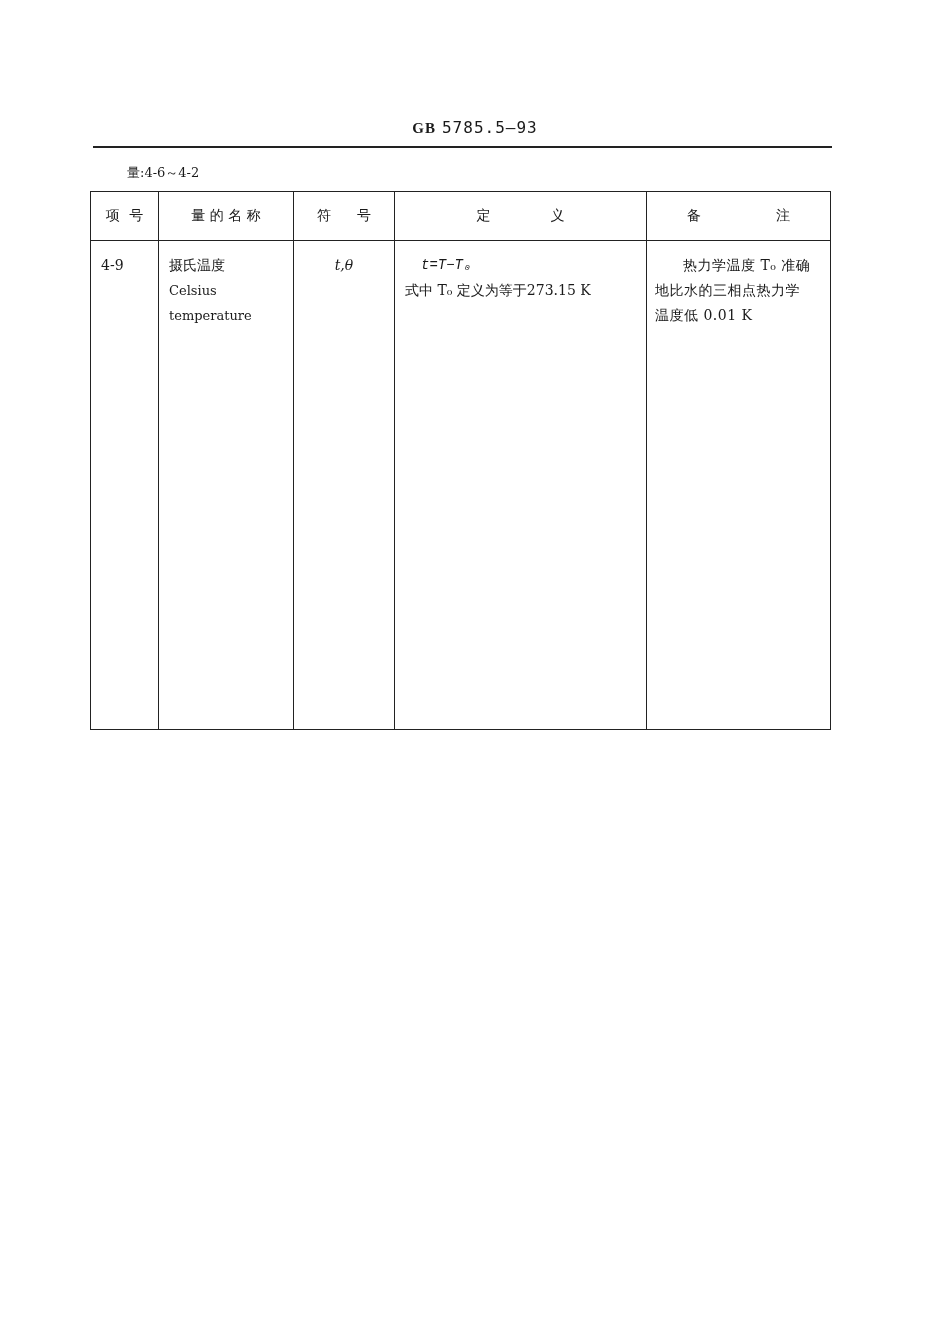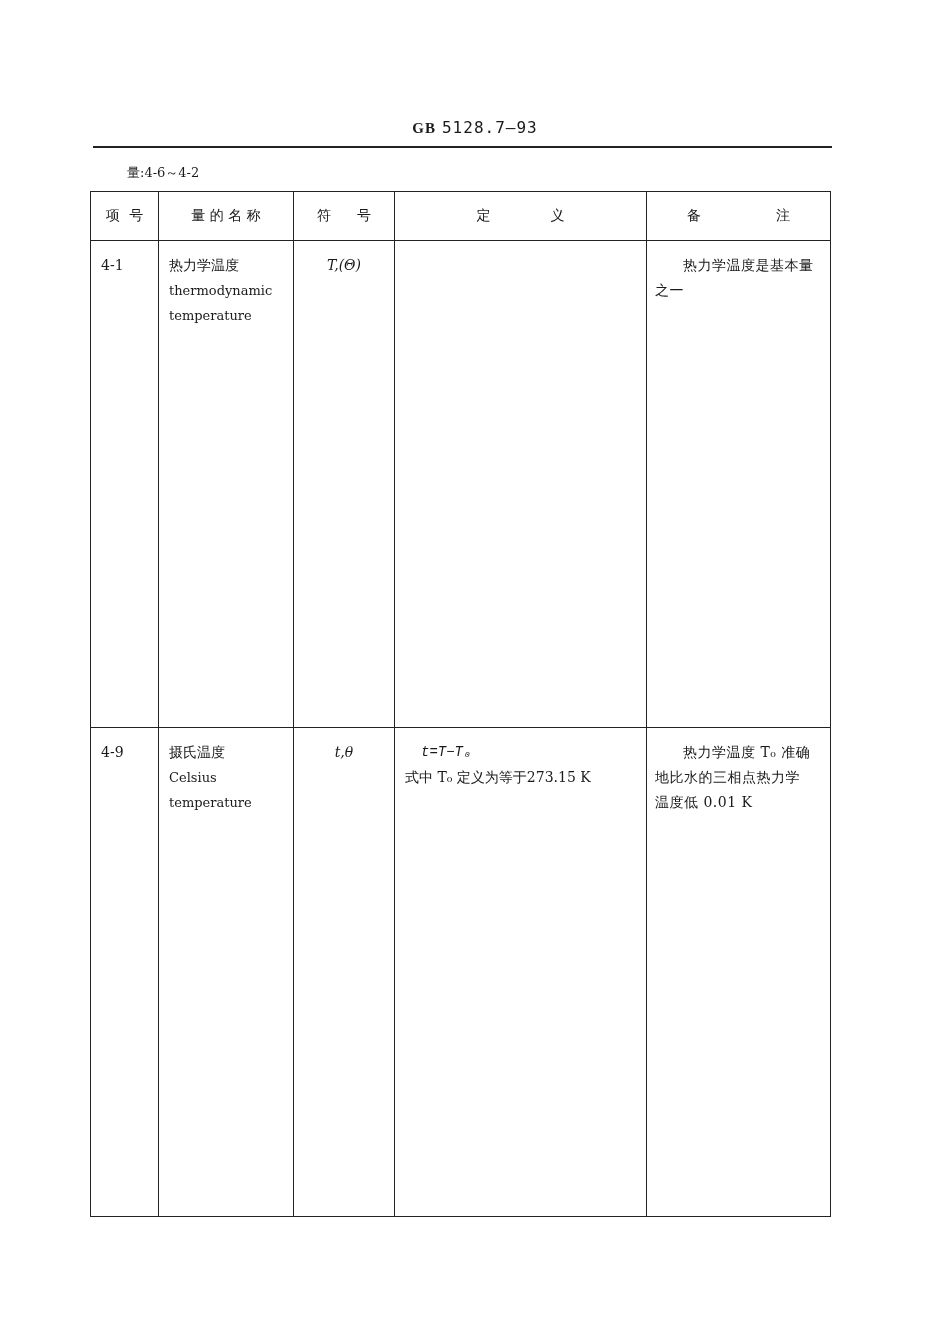--- a/index.html
+++ b/index.html
@@ -24,21 +24,21 @@
     .cell.center { text-align: center; padding-left: 0; padding-right: 0; }
     .en { font-size: 13px; }
     .sym { font-style: italic; }
     .indent { text-indent: 2em; }
     .remark { padding: 12px 6px 0 8px; font-size: 14px; line-height: 25px; letter-spacing: 0.5px; }
   </style>
 </head>
 <body>
 
 <div class="doc-header">
-  <span class="gb">GB</span><span class="num">5128.7—93</span>
+  <span class="gb">GB</span><span class="num">5785.5—93</span>
 </div>
 <div class="header-rule"></div>
 
 <div class="caption">量:4-6～4-2</div>
 
 <table class="qty">
   <tbody>
       <tr>
     <th class="c1">
       <div class="hdr">
@@ -62,47 +62,20 @@
           </div>
     </th>
     <th class="c5">
       <div class="hdr spread">
             <span>备</span>
             <span>注</span>
           </div>
     </th>
   </tr>
 
-  <tr class="row1">
-    <td>
-          <div class="cell">4-1</div>
-        </td>
-    <td>
-      <div class="cell">
-        <div>热力学温度</div>
-        <div class="en">thermodynamic</div>
-        <div class="en">temperature</div>
-      </div>
-    </td>
-    <td>
-          <div class="cell center sym">T,(Θ)</div>
-        </td>
-    <td>
-      <div class="cell">
-        <div></div>
-        <div></div>
-      </div>
-    </td>
-    <td>
-      <div class="remark">
-        <div class="indent">热力学温度是基本量</div>
-        <div>之一</div>
-      </div>
-    </td>
-  </tr>
 
   <tr class="row2">
     <td>
           <div class="cell">4-9</div>
         </td>
     <td>
       <div class="cell">
         <div>摄氏温度</div>
         <div class="en">Celsius</div>
         <div class="en">temperature</div>

